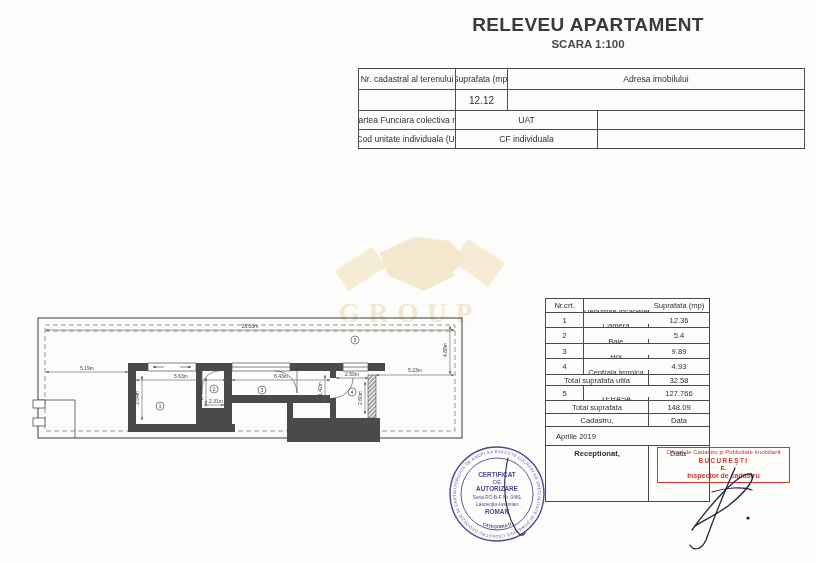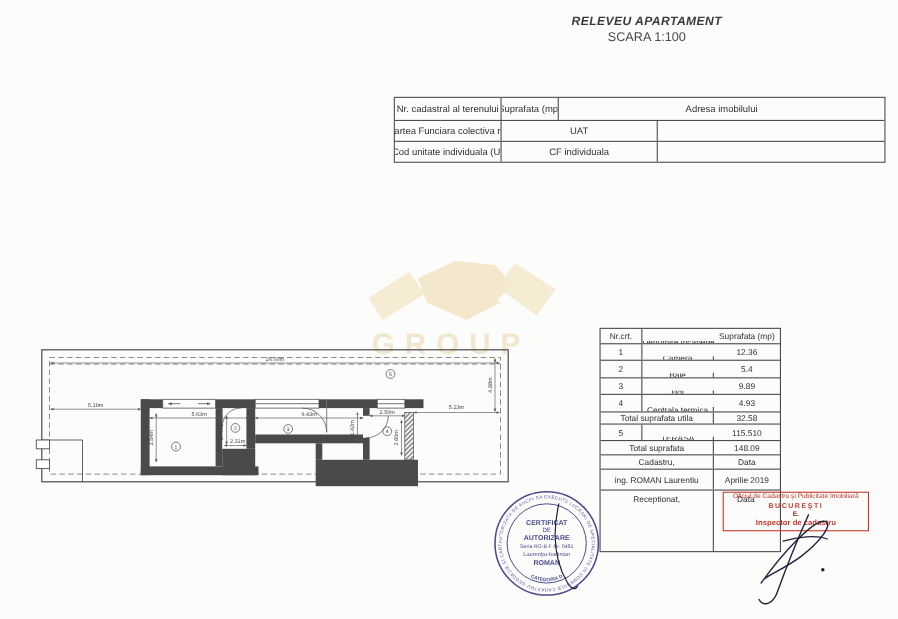--- a/index.html
+++ b/index.html
@@ -3,46 +3,46 @@
 <meta charset="utf-8">
 <style>
   html,body{margin:0;padding:0;}
   body{
     width:816px;height:563px;position:relative;overflow:hidden;
     background:#fcfcfb;color:#2e2e2e;
     font-family:"Liberation Sans",sans-serif;
   }
   
   .title{position:absolute;left:438px;top:14px;width:300px;text-align:center;}
-  .title .t1{font-size:11px;font-weight:bold;letter-spacing:.4px;color:#3a3a3a;font-style:italic;}
-  .title .t2{font-size:11.5px;font-weight:normal;color:#4a4a4a;margin-top:2px;}
+  .title .t1{font-size:19px;font-weight:bold;letter-spacing:.4px;color:#3a3a3a;}
+  .title .t2{font-size:11.5px;font-weight:bold;color:#4a4a4a;margin-top:2px;}
   
   .itable{position:absolute;left:358px;top:68px;width:447px;box-sizing:border-box;
-          border:1px solid #4e4e4e;background:transparent;margin-top:20px;}
+          border:1px solid #4e4e4e;background:transparent;}
   .irow{display:flex;box-sizing:border-box;border-bottom:1px solid #4e4e4e;}
   .irow:last-child{border-bottom:none;}
   .ic{box-sizing:border-box;border-right:1px solid #4e4e4e;display:flex;
       align-items:center;justify-content:center;font-size:8.6px;color:#303030;
       white-space:nowrap;overflow:hidden;}
   .ic.nb{border-right:none;}
   .big{font-size:10px;}
   
   .rtable{position:absolute;left:545px;top:298px;width:165px;box-sizing:border-box;
           border:1px solid #4a4a4a;}
   .rrow{display:flex;box-sizing:border-box;border-bottom:1px solid #4a4a4a;}
   .rrow:last-child{border-bottom:none;}
   .rc{box-sizing:border-box;border-right:1px solid #4a4a4a;display:flex;
       align-items:center;justify-content:center;font-size:7.6px;color:#303030;
       white-space:nowrap;overflow:hidden;}
   .rc.nb{border-right:none;}
-  .rc.top{align-items:flex-start;padding-top:3px;}
+  .rc.top{align-items:flex-start;padding-top:3px;font-weight:bold;}
   .w1{width:38px;}.w2{width:65px;margin-top:11px;}.w3{width:60px;}.w12{width:103px;}
   
   .wmtext{position:absolute;left:285px;top:298px;width:250px;text-align:center;
-          font-family:Liberation Sans, sans-serif;font-weight:bold;font-size:27px;
+          font-family:Liberation Serif, serif;font-weight:bold;font-size:27px;
           letter-spacing:9px;color:#efe3c4;opacity:.8;}
   .wmshake{position:absolute;left:330px;top:213px;}
   
   .plan{position:absolute;left:25px;top:300px;}
   
   .redstamp{position:absolute;left:657px;top:447px;width:133px;height:36px;
             box-sizing:border-box;border:1.6px solid #c43a2e;color:#c43a2e;
             text-align:center;line-height:1.25;padding-top:1px;}
   .redstamp .r1{font-size:6px;}
   .redstamp .r2{font-size:6.4px;font-weight:bold;letter-spacing:1.4px;}
@@ -66,20 +66,25 @@
 <div class="title">
   <div class="t1">RELEVEU APARTAMENT</div>
   <div class="t2">SCARA 1:100</div>
 </div>
 
 <div class="itable">
   <div class="irow" style="height:21px">
     <div class="ic" style="width:97px">Nr. cadastral al terenului</div>
     <div class="ic" style="width:52px">Suprafata (mp)</div>
     <div class="ic nb" style="width:296px">Adresa imobilului</div>
+  </div>
+  <div class="irow" style="height:21px">
+    <div class="ic" style="width:97px"></div>
+    <div class="ic big" style="width:52px">12.12</div>
+    <div class="ic nb" style="width:296px"></div>
   </div>
   <div class="irow" style="height:19px">
     <div class="ic" style="width:97px">Cartea Funciara colectiva nr.</div>
     <div class="ic" style="width:142px">UAT</div>
   </div>
   <div class="irow" style="height:18px">
     <div class="ic" style="width:97px">Cod unitate individuala (U)</div>
     <div class="ic" style="width:142px">CF individuala</div>
     <div class="ic nb" style="width:206px"></div>
   </div>
@@ -212,32 +217,31 @@
     <div class="rc w2">Centrala termica</div>
     <div class="rc w3 nb">4.93</div>
   </div>
   <div class="rrow" style="height:11px">
     <div class="rc w12">Total suprafata utila</div>
     <div class="rc w3 nb">32.58</div>
   </div>
   <div class="rrow" style="height:15px">
     <div class="rc w1">5</div>
     <div class="rc w2">TERASA</div>
-    <div class="rc w3 nb">115.510</div>
+    <div class="rc w3 nb">127.766</div>
   </div>
   <div class="rrow" style="height:13px">
     <div class="rc w12">Total suprafata</div>
     <div class="rc w3 nb">148.09</div>
   </div>
   <div class="rrow" style="height:13px">
     <div class="rc w12">Cadastru,</div>
     <div class="rc w3 nb">Data</div>
   </div>
   <div class="rrow" style="height:19px">
-    <div class="rc w12">ing. ROMAN Laurentiu</div>
     <div class="rc w3 nb">Aprilie 2019</div>
   </div>
   <div class="rrow" style="height:55px">
     <div class="rc w12 top">Receptionat,</div>
     <div class="rc w3 nb top"></div>
   </div>
 </div>
 
 <div class="datalabel">Data</div>
 

